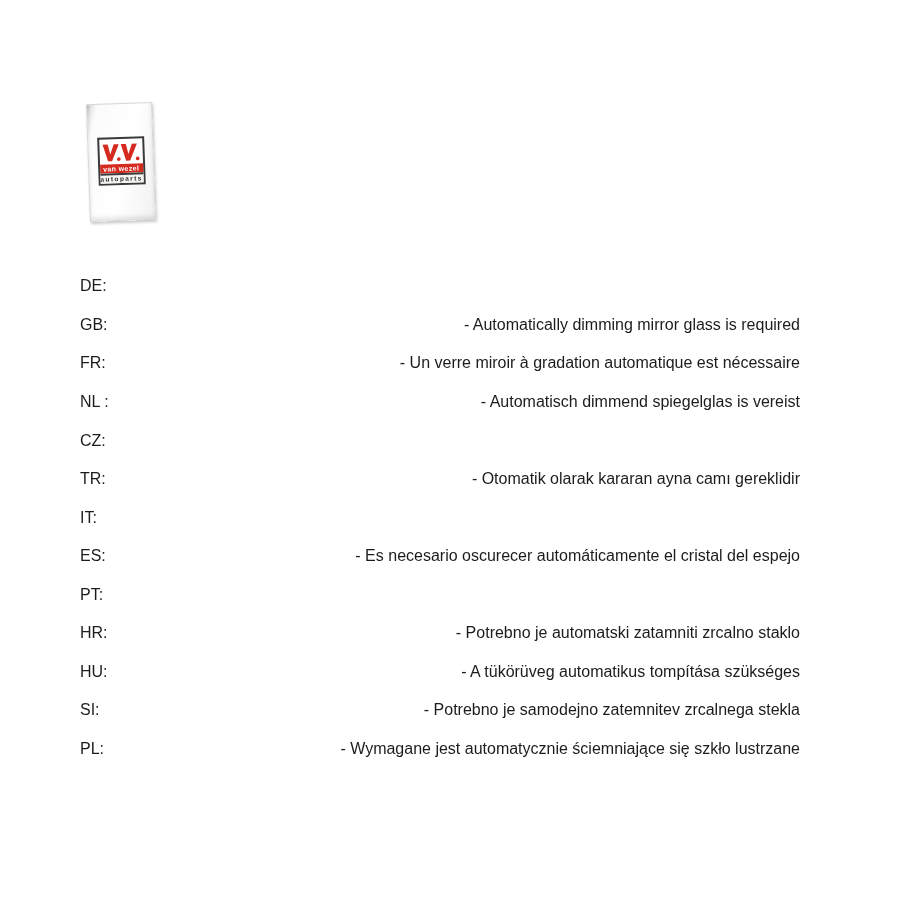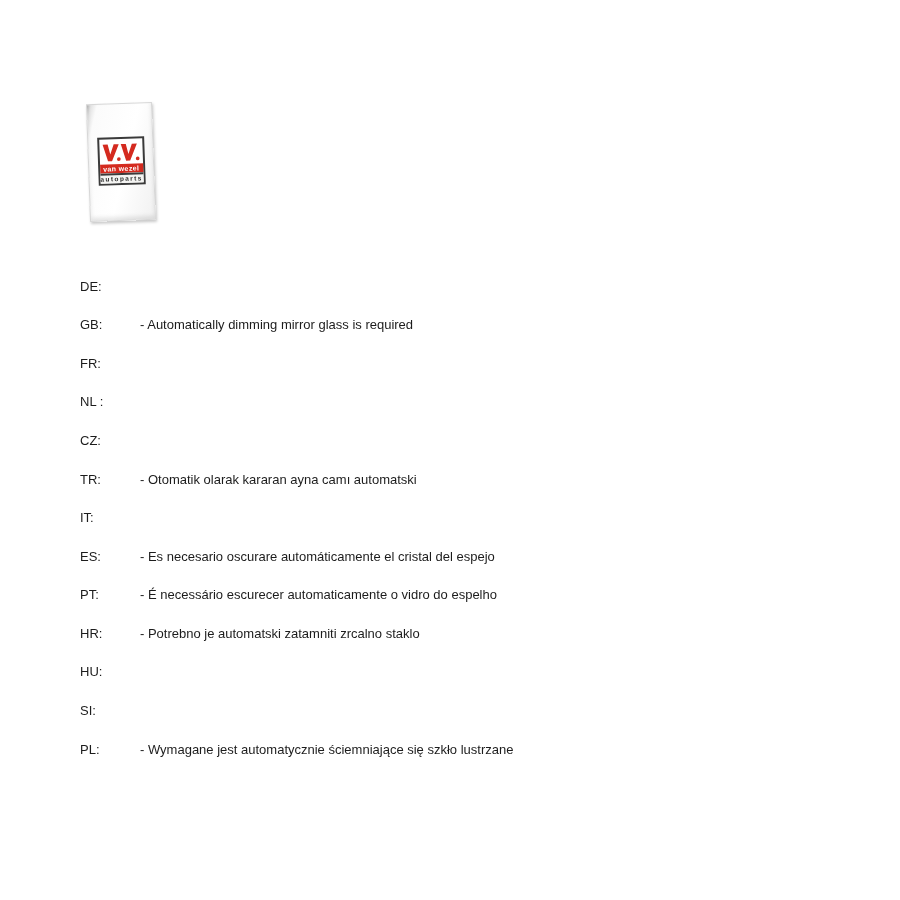--- a/index.html
+++ b/index.html
@@ -25,21 +25,21 @@
     background:#d42a1f;color:#ffffff;font-size:7px;font-weight:bold;
     text-align:center;line-height:9px;letter-spacing:0.4px;white-space:nowrap;
   }
   .logo-sub{
     border-top:2px solid #3a3a3a;color:#2a2a2a;font-size:6.5px;font-weight:bold;
     text-align:center;line-height:8px;letter-spacing:1.4px;white-space:nowrap;background:#f4f4f2;
   }
 
   
   .notes{position:absolute;left:80px;top:267px;width:720px;}
-  .note-row{height:38.57px;display:flex;align-items:center;color:#1c1c1c;font-size:13px;}
+  .note-row{height:38.57px;display:flex;align-items:center;color:#1c1c1c;font-size:16px;justify-content:space-between;}
   .note-row .lang{width:60px;flex:0 0 60px;}
   .note-row .text{white-space:nowrap;}
 </style>
 </head>
 <body>
 
 <div class="page">
 
   <div class="logo-card">
     <div class="logo-box">
@@ -57,51 +57,54 @@
   <div class="notes" id="notes-list">
       <div class="note-row">
         <span class="lang">DE:</span>
       </div>
       <div class="note-row">
         <span class="lang">GB:</span>
         <span class="text">- Automatically dimming mirror glass is required</span>
       </div>
       <div class="note-row">
         <span class="lang">FR:</span>
+        <span class="text">- Un verre miroir à gradation automatique est nécessaire</span>
       </div>
       <div class="note-row">
         <span class="lang">NL :</span>
+        <span class="text">- Automatisch dimmend spiegelglas is vereist</span>
       </div>
       <div class="note-row">
         <span class="lang">CZ:</span>
       </div>
       <div class="note-row">
         <span class="lang">TR:</span>
-        <span class="text">- Otomatik olarak kararan ayna camı automatski</span>
+        <span class="text">- Otomatik olarak kararan ayna camı gereklidir</span>
       </div>
       <div class="note-row">
         <span class="lang">IT:</span>
       </div>
       <div class="note-row">
         <span class="lang">ES:</span>
-        <span class="text">- Es necesario oscurare automáticamente el cristal del espejo</span>
+        <span class="text">- Es necesario oscurecer automáticamente el cristal del espejo</span>
       </div>
       <div class="note-row">
         <span class="lang">PT:</span>
-        <span class="text">- É necessário escurecer automaticamente o vidro do espelho</span>
       </div>
       <div class="note-row">
         <span class="lang">HR:</span>
         <span class="text">- Potrebno je automatski zatamniti zrcalno staklo</span>
       </div>
       <div class="note-row">
         <span class="lang">HU:</span>
+        <span class="text">- A tükörüveg automatikus tompítása szükséges</span>
       </div>
       <div class="note-row">
         <span class="lang">SI:</span>
+        <span class="text">- Potrebno je samodejno zatemnitev zrcalnega stekla</span>
       </div>
       <div class="note-row">
         <span class="lang">PL:</span>
         <span class="text">- Wymagane jest automatycznie ściemniające się szkło lustrzane</span>
       </div>
     </div>
 
 </div>
 
 </body></html>

